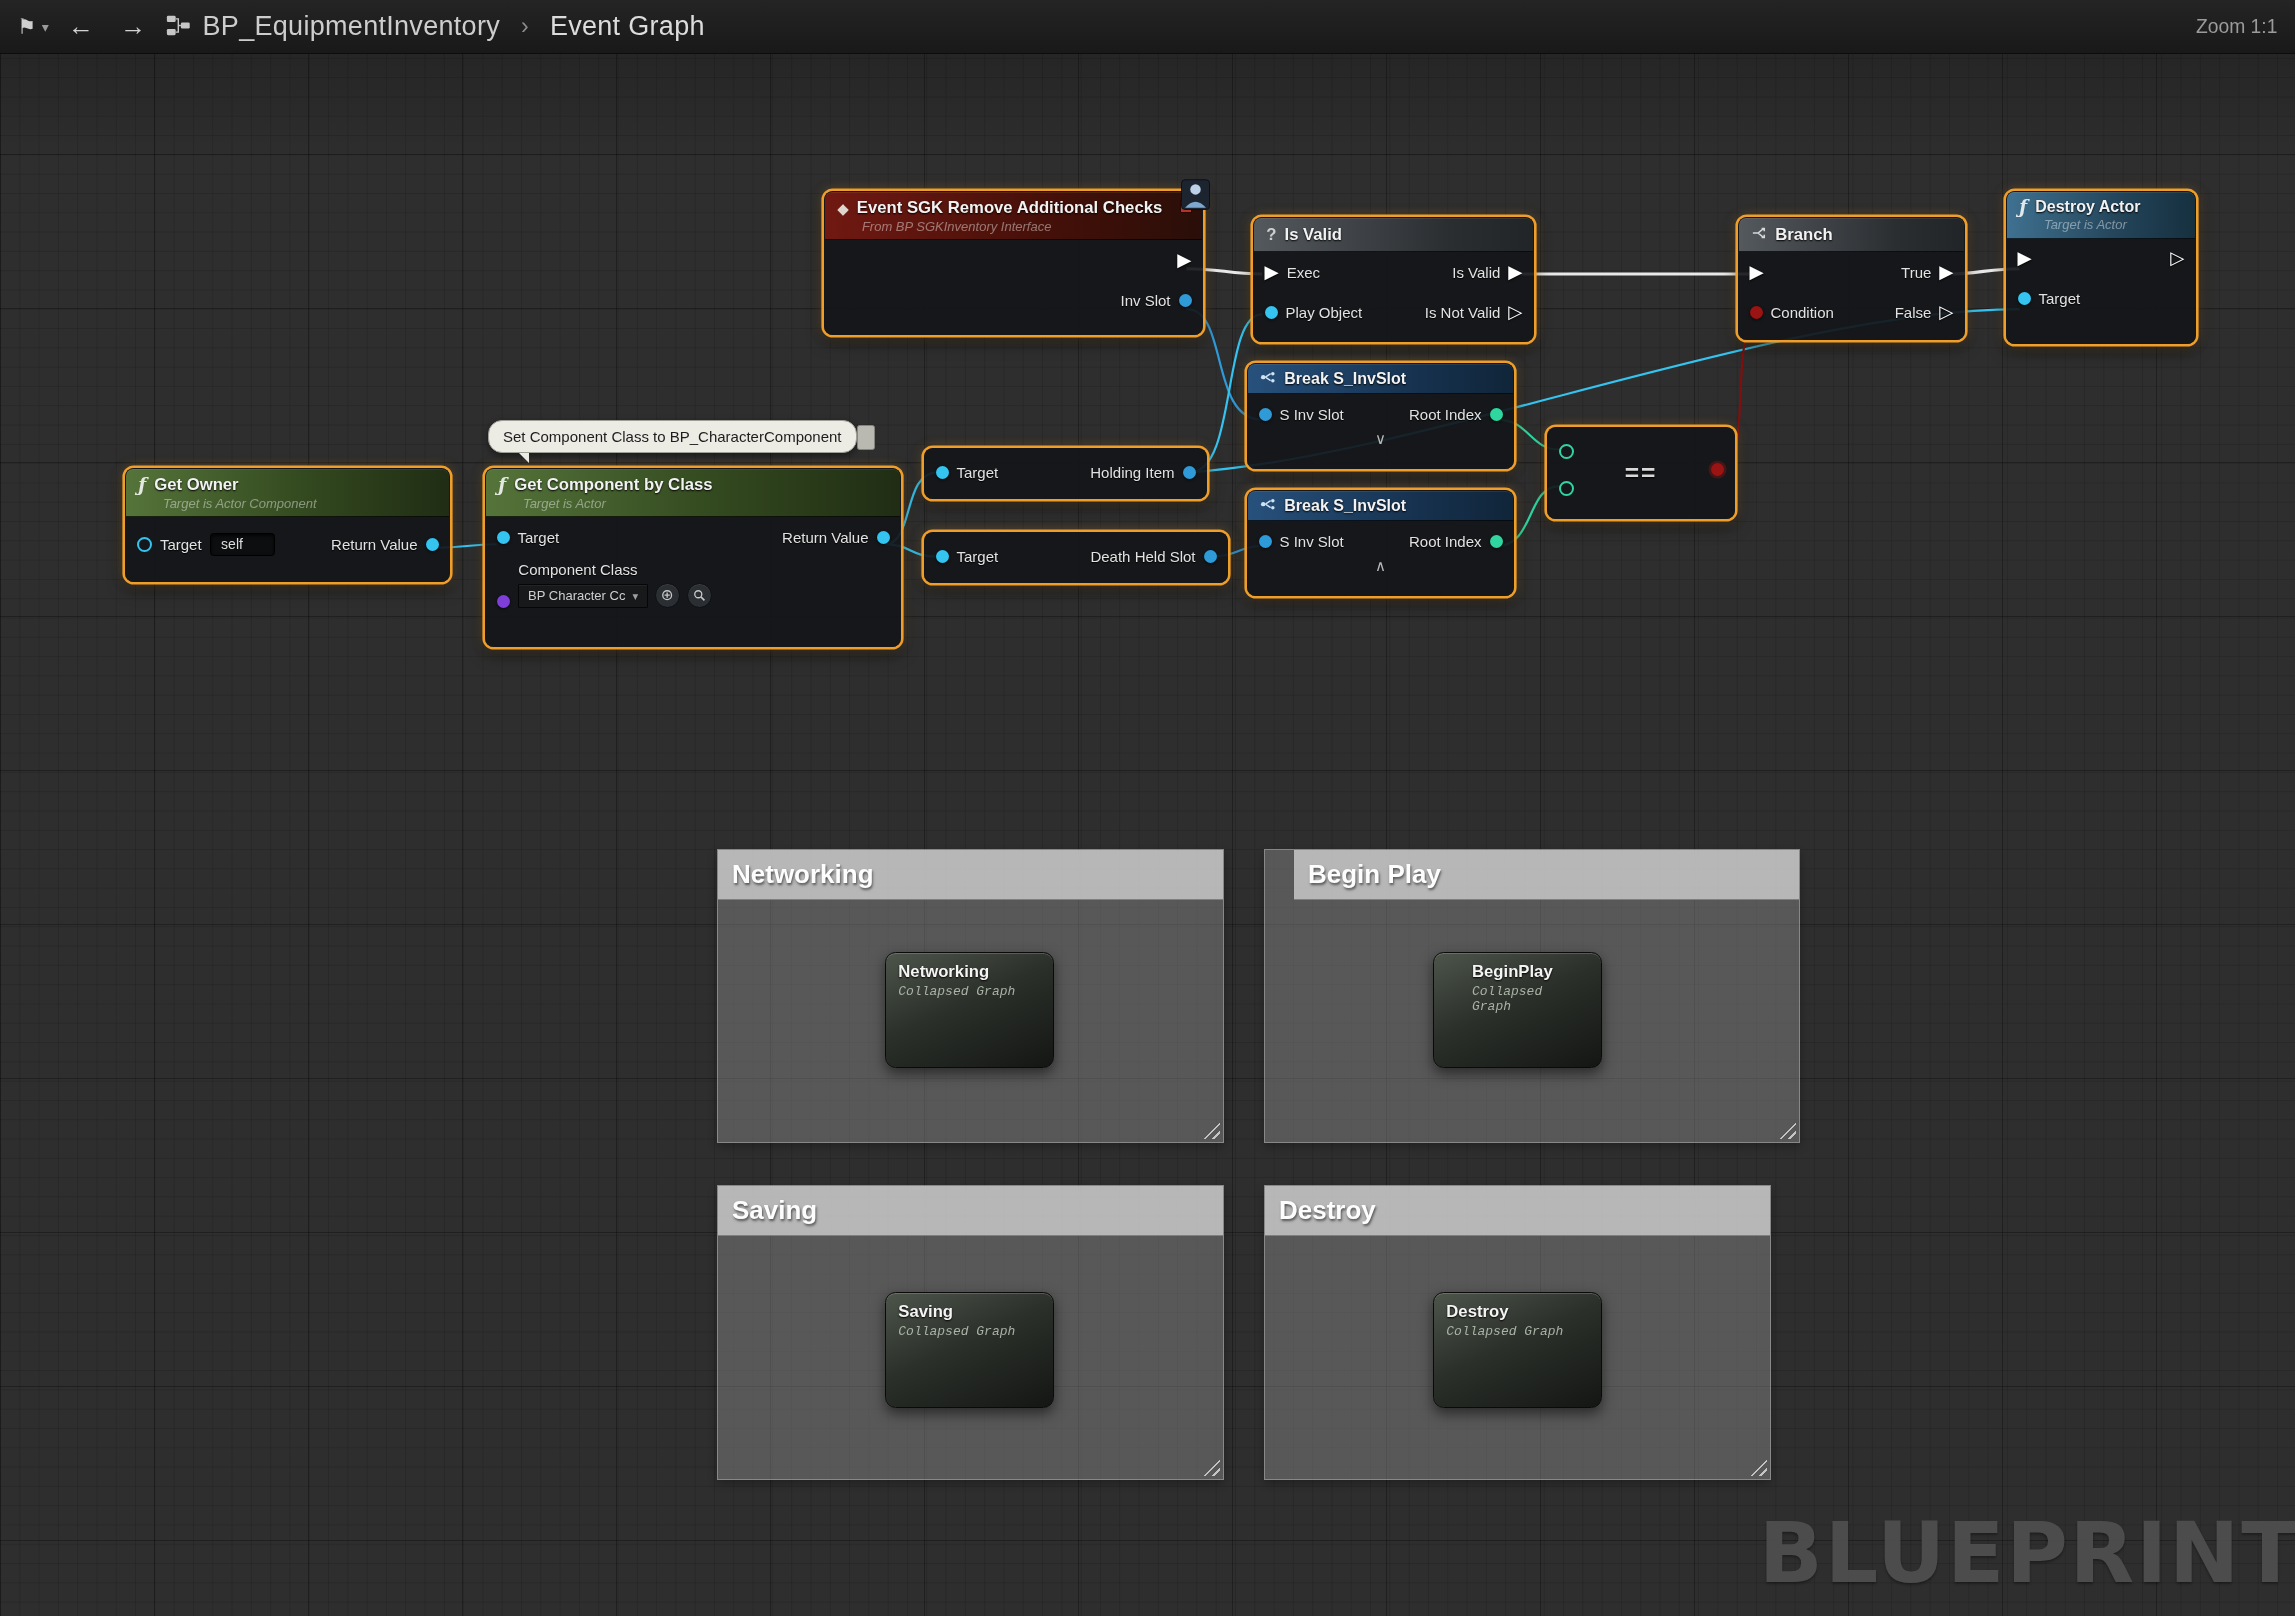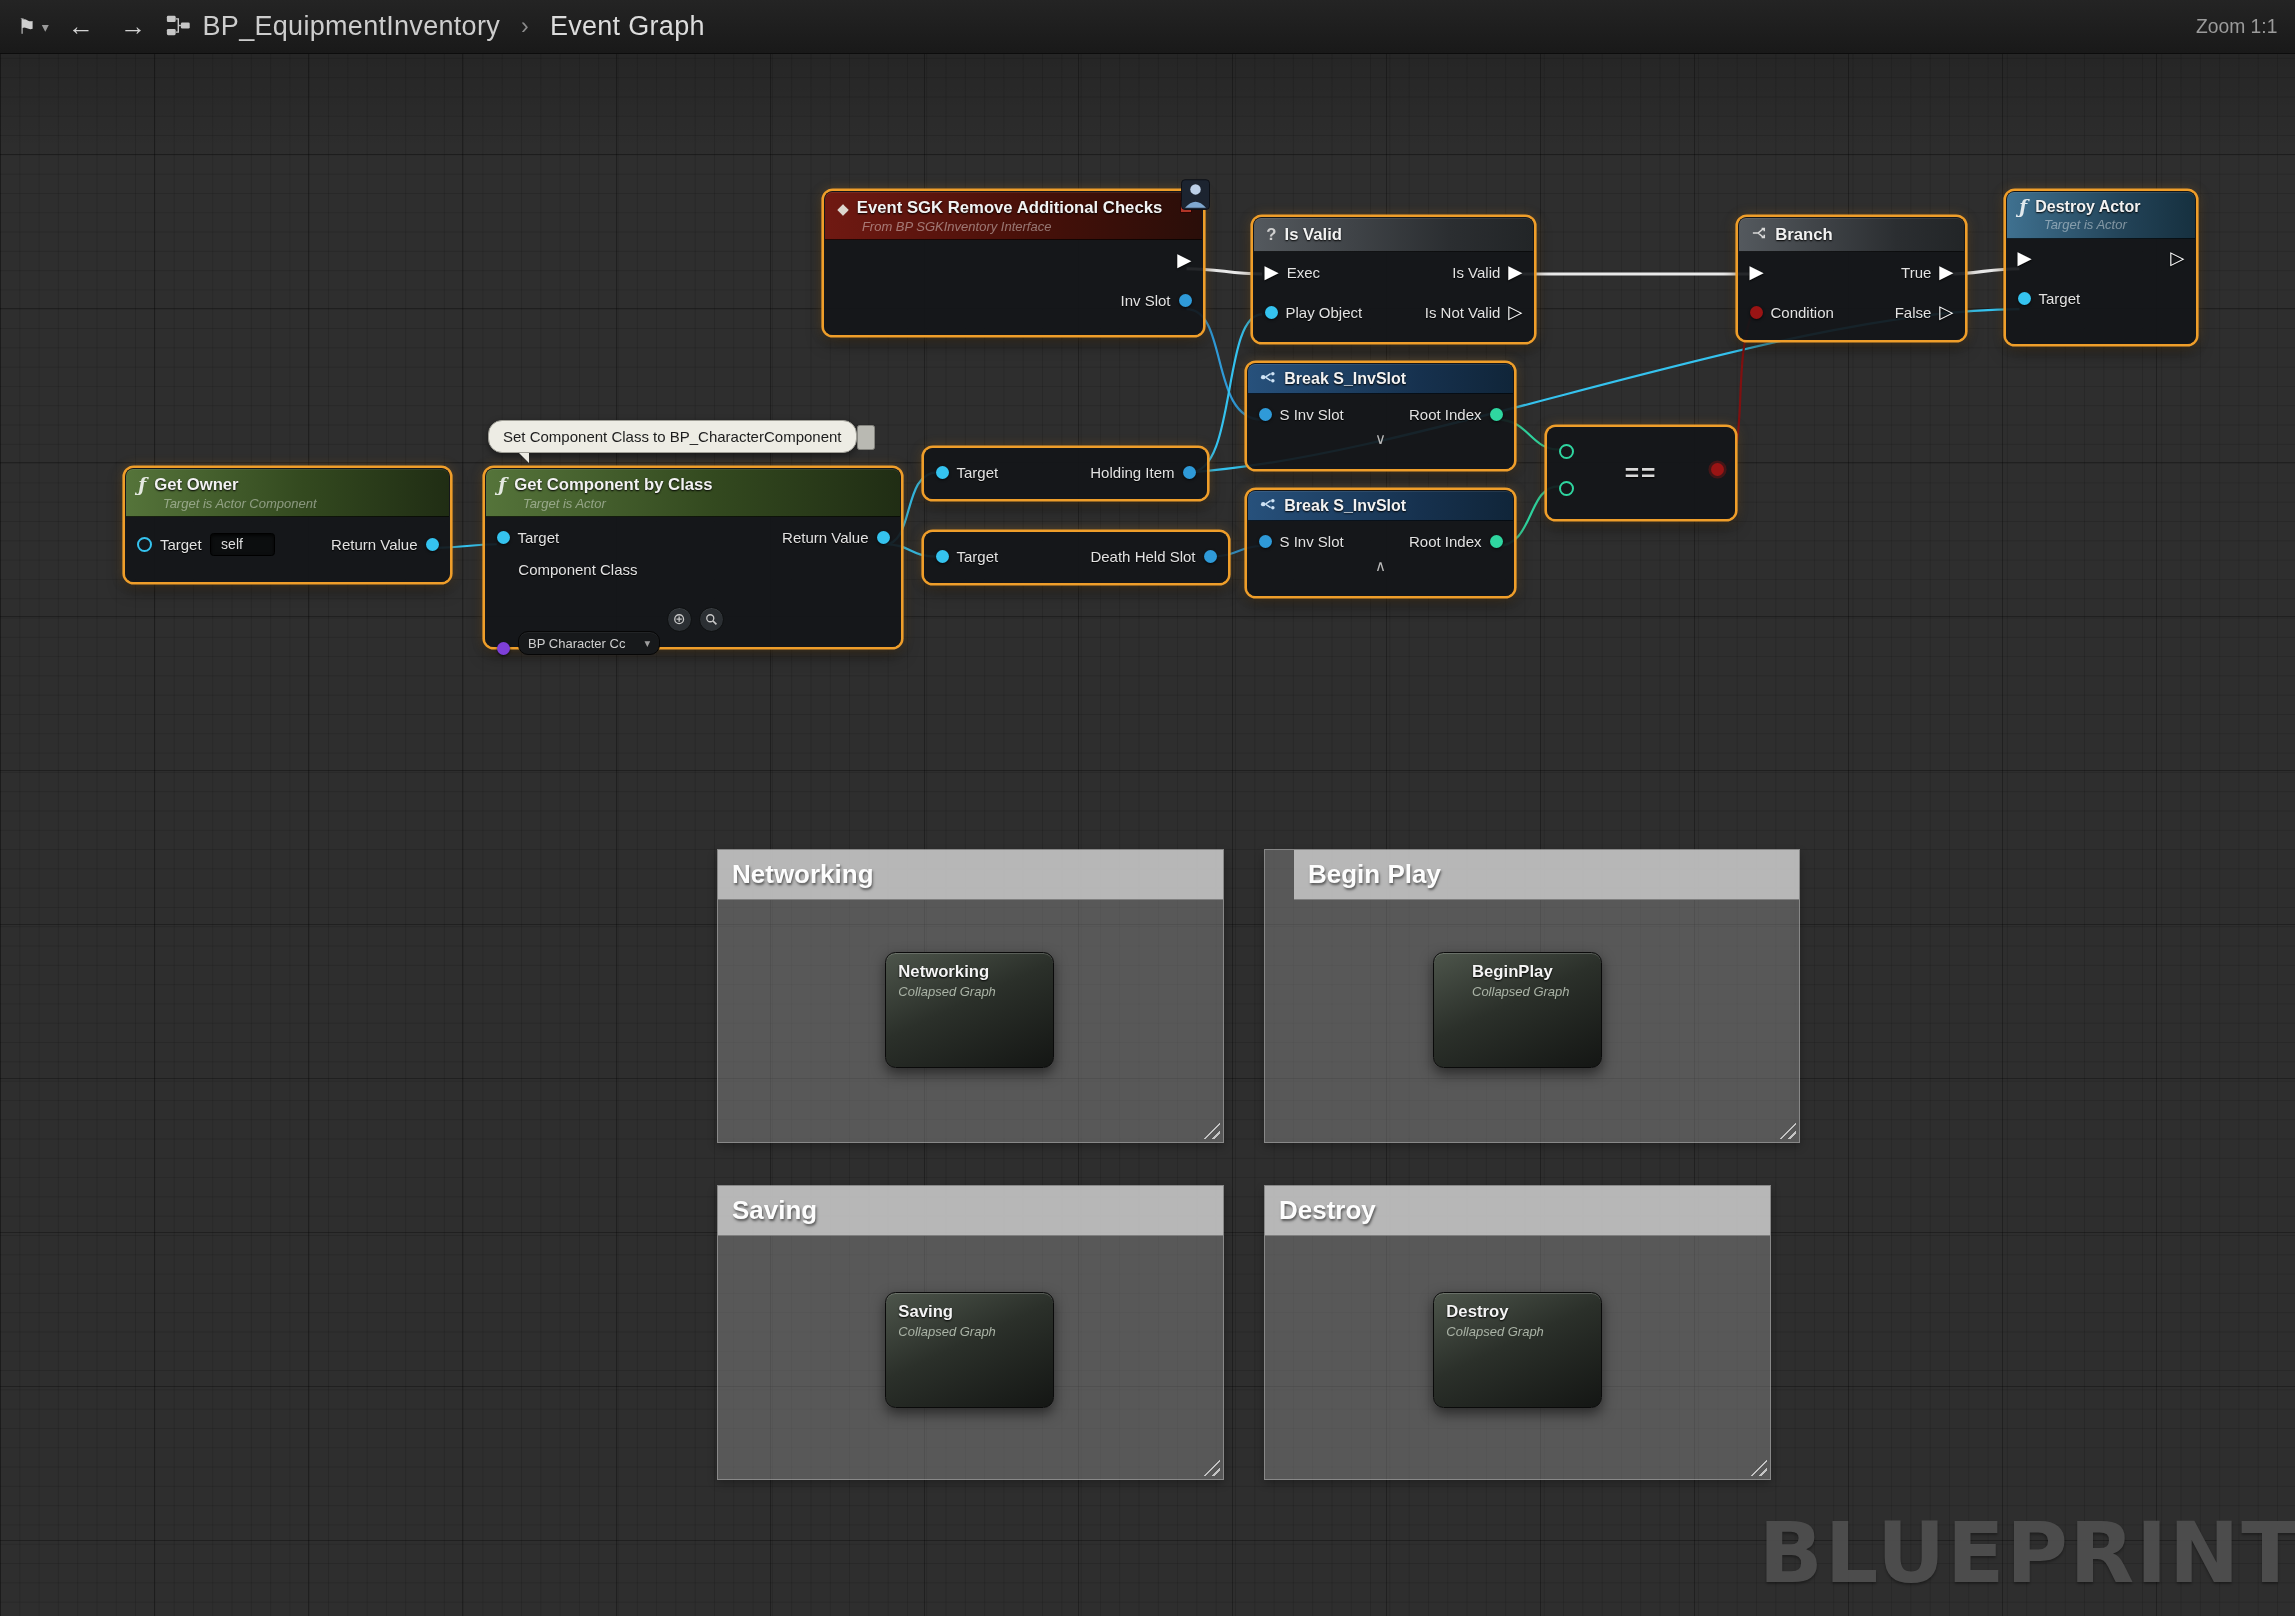--- a/index.html
+++ b/index.html
@@ -81,25 +81,24 @@
   .dot.purple{background:#7e3fd8;}
   .ring{width:11.4px;height:11.4px;border-radius:50%;display:inline-block;border:2.6px solid #35c3ef;background:transparent;}
   .ring.green{border-color:#2fd6a0;}
   .chev{width:100%;text-align:center;font-size:15px;color:#b9b9b9;line-height:1;margin-top:-3.5px;padding-bottom:3.5px;cursor:pointer;}
   .ue-input{
     display:inline-block;background:#0c0e0f;border:0.9px solid #000;border-radius:3.5px;
     box-shadow:inset 0 1.8px 3.5px rgba(0,0,0,.8);
     padding:2.6px 10.5px;color:#dedede;font-size:14px;min-width:42px;text-align:left;
   }
   .dropdown{
-    display:inline-flex;align-items:center;gap:19px;
-    background:#17191b;border:0.9px solid #060606;border-radius:10px;
+    display:inline-flex;align-items:center;gap:7px;
+    background:#17191b;border:0.9px solid #060606;border-radius:1px;
     padding:3.5px 8.8px;color:#cfcfcf;font-size:13px;cursor:pointer;
     box-shadow:inset 0 0.9px 0 rgba(255,255,255,.05);
-    margin-top:48px;
   }
   .dd-caret{font-size:11.4px;color:#9f9f9f;}
   .roundbtn{
     width:23px;height:23px;border-radius:50%;background:#2b2f33;border:0.9px solid #0d0f10;
     display:inline-flex;align-items:center;justify-content:center;cursor:pointer;
     box-shadow:inset 0 0.9px 0 rgba(255,255,255,.08);
   }
   .ccrow{display:flex;align-items:flex-end;gap:8.8px;padding:3.5px 10.5px 10.5px 10.5px;}
   .ccbox{display:flex;flex-direction:column;gap:5.3px;}
   .cc-controls{display:flex;align-items:center;gap:7px;}
@@ -140,21 +139,21 @@
   }
   
   .collapsed{
     position:absolute;z-index:2;width:169px;height:116px;border-radius:10.5px;
     background:linear-gradient(155deg,#4d554b 0%,#2b302a 45%,#141614 100%);
     border:1.3px solid #0a0a0a;
     box-shadow:inset 0 0.9px 0 rgba(255,255,255,.18), 0 5.3px 12.3px rgba(0,0,0,.5);
     padding:8.8px 12.3px;box-sizing:border-box;
   }
   .col-title{font-size:16.7px;font-weight:bold;color:#f4f4f4;text-shadow:0 0.9px 1.8px #000;}
-  .col-sub{font-size:13px;font-style:italic;color:#aab3a6;margin-top:1.8px;}
+  .col-sub{font-size:13px;font-style:italic;color:#aab3a6;margin-top:1.8px;font-family:Liberation Mono, monospace;}
   
   .watermark{
     position:absolute;right:-5.3px;bottom:14px;z-index:1;
     font-family:"DejaVu Sans",sans-serif;font-weight:bold;
     font-size:84px;letter-spacing:1.8px;color:#4e4e4e;opacity:.95;
     text-shadow:0 1.8px 2.6px rgba(0,0,0,.35);
   }
   svg.wires{position:absolute;inset:0;z-index:2;pointer-events:none;}
 </style>
 </head>

